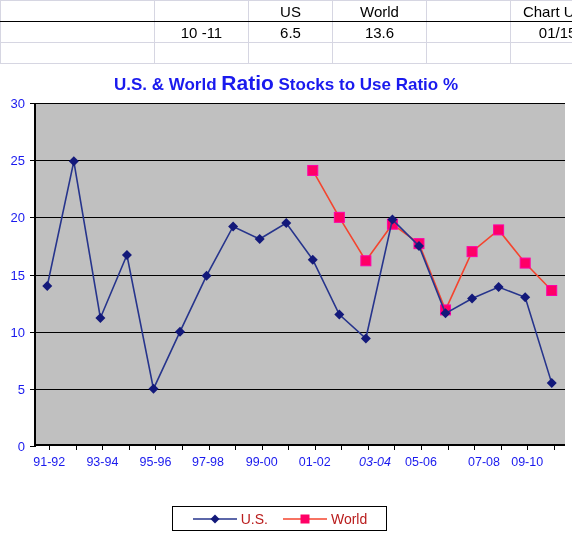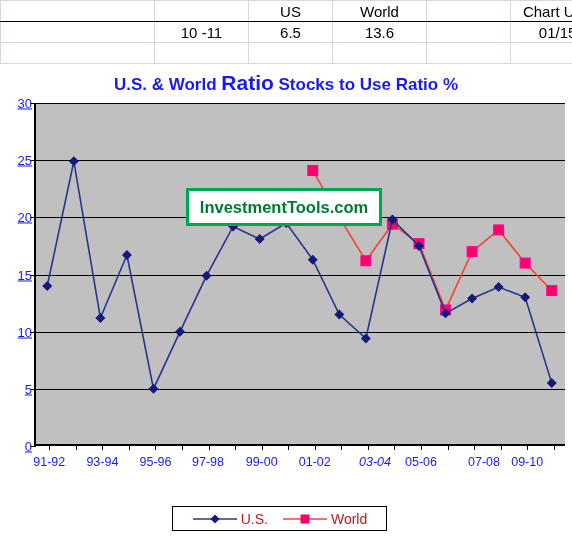--- a/index.html
+++ b/index.html
@@ -93,26 +93,25 @@
   .ytick {
     position: absolute;
     left: -6px;
     width: 6px;
     height: 0;
     border-top: 1px solid #000;
   }
   .ylabel {
     position: absolute;
     right: 100%;
-    margin-right: 4px;
+    margin-right: 11px;
     transform: translateY(-50%);
     color: #1a1aee;
     font-size: 13px;
     white-space: nowrap;
-    text-decoration: underline;
   }
 
   .xtick {
     position: absolute;
     bottom: -6px;
     width: 0;
     height: 6px;
     border-left: 1px solid #000;
   }
   .xlabel {
@@ -271,23 +270,20 @@
           <div class="xtick" style="left: 438.075px;"></div>
           <div class="xlabel" style="left: 448px;">07-08</div>
           <div class="xtick" style="left: 464.625px;"></div>
           <div class="xtick" style="left: 491.175px;"></div>
           <div class="xlabel" style="left: 491.175px;">09-10</div>
           <div class="xtick" style="left: 517.725px;"></div>
         </div>
     </div>
   </div>
 
-  <div id="watermark">
-    <span>InvestmentTools.com</span>
-  </div>
 
   <svg id="series-svg" viewBox="0 0 531 343" preserveAspectRatio="none">
     <g id="world-group">
         <polyline points="278.77500000000003,67.45666666666665 305.325,114.33333333333334 331.875,157.78000000000003 358.425,121.19333333333336 384.97499999999997,140.63000000000002 411.52500000000003,206.94333333333333 438.075,148.63333333333333 464.625,126.91 491.175,160.06666666666666 517.725,187.50666666666666" fill="none" stroke="#f4442e" stroke-width="1.6"></polyline>
         <rect x="273.77500000000003" y="62.45666666666665" width="10" height="10" fill="#ff0066" stroke="#ff00aa" stroke-width="1"></rect>
         <rect x="300.325" y="109.33333333333334" width="10" height="10" fill="#ff0066" stroke="#ff00aa" stroke-width="1"></rect>
         <rect x="326.875" y="152.78000000000003" width="10" height="10" fill="#ff0066" stroke="#ff00aa" stroke-width="1"></rect>
         <rect x="353.425" y="116.19333333333336" width="10" height="10" fill="#ff0066" stroke="#ff00aa" stroke-width="1"></rect>
         <rect x="379.97499999999997" y="135.63000000000002" width="10" height="10" fill="#ff0066" stroke="#ff00aa" stroke-width="1"></rect>
         <rect x="406.52500000000003" y="201.94333333333333" width="10" height="10" fill="#ff0066" stroke="#ff00aa" stroke-width="1"></rect>

